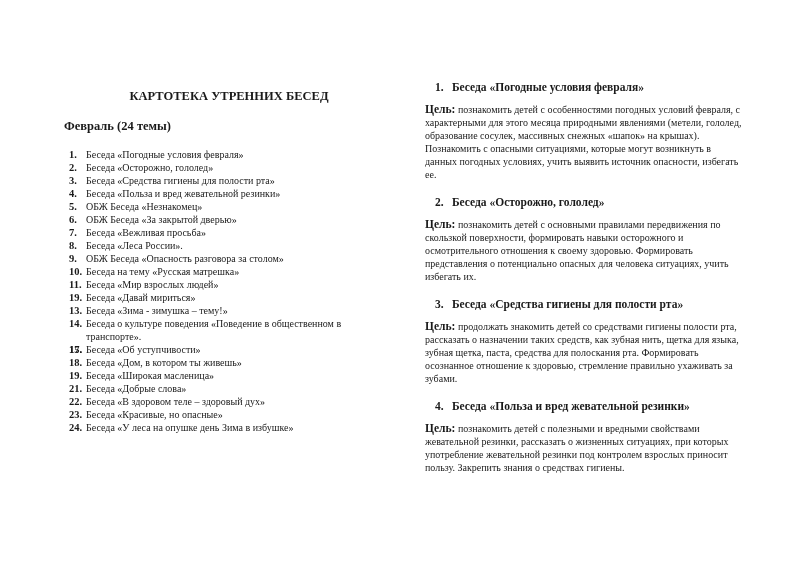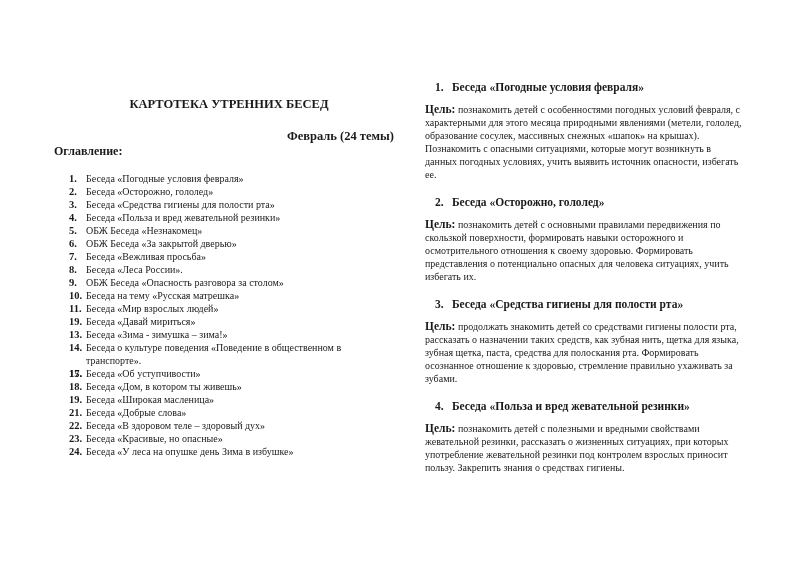--- a/index.html
+++ b/index.html
@@ -18,26 +18,26 @@
   .left-col {
     position: absolute;
     left: 54px;
     top: 80px;
     width: 340px;
   }
   .doc-title {
     text-align: center;
     font-weight: bold;
     font-size: 12.5px;
-    margin: 16px;
+    margin: 8px;
     line-height: 16px;
     padding-left: 10px;
   }
   .doc-subtitle {
-    text-align: right;
+    text-align: left;
     font-weight: bold;
     font-size: 12.5px;
     margin: 14px 0 0 0;
     line-height: 16px;
     padding-left: 10px;
   }
   .toc-heading {
     font-weight: bold;
     font-size: 12px;
     margin: 0;
@@ -93,39 +93,38 @@
     font-weight: bold;
     font-size: 11.5px;
   }
 </style>
 </head>
 <body>
 
 <div class="left-col">
   <h1 class="doc-title">КАРТОТЕКА УТРЕННИХ БЕСЕД</h1>
   <h2 class="doc-subtitle">Февраль (24 темы)</h2>
-  <h3 class="toc-heading">Оглавление:</h3>
 
   <ol class="toc-group first">
     <li class="toc-item"><span class="toc-num">1.</span><span>Беседа «Погодные условия февраля»</span></li>
     <li class="toc-item"><span class="toc-num">2.</span><span>Беседа «Осторожно, гололед»</span></li>
     <li class="toc-item"><span class="toc-num">3.</span><span>Беседа «Средства гигиены для полости рта»</span></li>
     <li class="toc-item"><span class="toc-num">4.</span><span>Беседа «Польза и вред жевательной резинки»</span></li>
     <li class="toc-item"><span class="toc-num">5.</span><span>ОБЖ Беседа «Незнакомец»</span></li>
     <li class="toc-item"><span class="toc-num">6.</span><span>ОБЖ Беседа «За закрытой дверью»</span></li>
     <li class="toc-item"><span class="toc-num">7.</span><span>Беседа «Вежливая просьба»</span></li>
     <li class="toc-item"><span class="toc-num">8.</span><span>Беседа «Леса России».</span></li>
     <li class="toc-item"><span class="toc-num">9.</span><span>ОБЖ Беседа «Опасность разговора за столом»</span></li>
     <li class="toc-item"><span class="toc-num two-digit">10.</span><span>Беседа на тему «Русская матрешка»</span></li>
   </ol>
 
   <ol class="toc-group">
     <li class="toc-item"><span class="toc-num">11.</span><span>Беседа «Мир взрослых людей»</span></li>
     <li class="toc-item"><span class="toc-num">19.</span><span>Беседа «Давай мириться»</span></li>
-    <li class="toc-item"><span class="toc-num">13.</span><span>Беседа «Зима - зимушка – зима!»</span></li>
+    <li class="toc-item"><span class="toc-num">13.</span><span>Беседа «Зима - зимушка – тему!»</span></li>
     <li class="toc-item"><span class="toc-num">14.</span><span>Беседа о культуре поведения «Поведение в общественном в транспорте».</span></li>
     <li class="toc-item"><span class="toc-num">15.</span></li>
     <li class="toc-item"><span class="toc-num">17.</span><span>Беседа «Об уступчивости»</span></li>
     <li class="toc-item"><span class="toc-num">18.</span><span>Беседа «Дом, в котором ты живешь»</span></li>
     <li class="toc-item"><span class="toc-num">19.</span><span>Беседа «Широкая масленица»</span></li>
   </ol>
 
   <ol class="toc-group">
     <li class="toc-item"><span class="toc-num">21.</span><span>Беседа «Добрые слова»</span></li>
     <li class="toc-item"><span class="toc-num">22.</span><span>Беседа «В здоровом теле – здоровый дух»</span></li>

